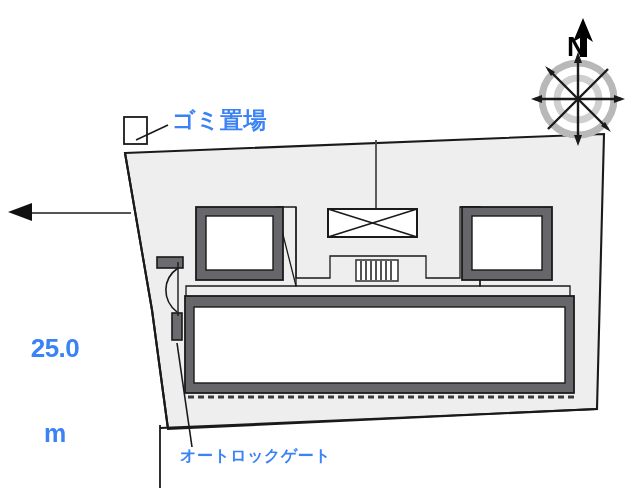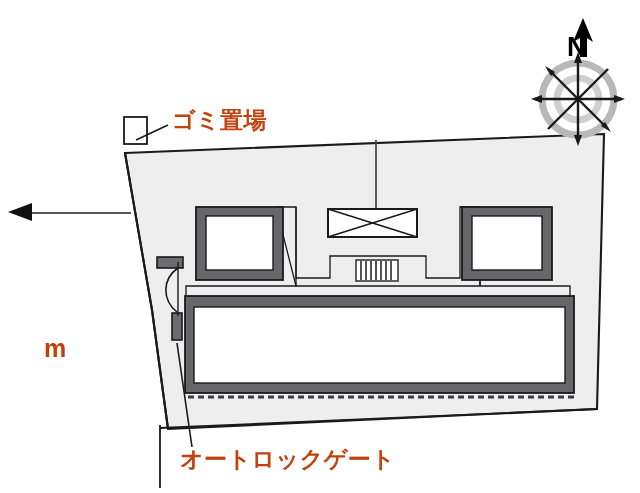--- a/index.html
+++ b/index.html
@@ -17,41 +17,41 @@
   }
   #plan-svg {
     position: absolute;
     top: 0;
     left: 0;
     width: 640px;
     height: 493px;
   }
   .map-label {
     position: absolute;
-    color: #c2410c;
+    color: #3b82f6;
     font-weight: bold;
     white-space: pre;
     line-height: 1.12;
   }
   #label-gomi {
     left: 172px;
     top: 108px;
     font-size: 23px;
     letter-spacing: 0.5px;
   }
   #label-bicycle {
     left: 313px;
     top: 108px;
     font-size: 23px;
     letter-spacing: 0.5px;
   }
   #label-autolock {
     left: 180px;
     top: 447px;
-    font-size: 23px;
+    font-size: 16px;
     letter-spacing: 0.5px;
   }
   #label-road {
     left: 16px;
     top: 278px;
     font-size: 25px;
     text-align: center;
     width: 78px;
   }
   #label-road .road-line {
@@ -172,19 +172,20 @@
     </g>
 
   </svg>
 
   <div class="map-label" id="label-gomi">ゴミ置場</div>
 
 
   <div class="map-label" id="label-autolock">オートロックゲート</div>
 
   <div class="map-label" id="label-road">
+    <span class="road-line road-line-num">25.0</span>
     <span class="road-line road-line-m">m</span>
     
   </div>
 
   <div class="map-label" id="label-north">N</div>
 
 </div>
 
 </body></html>

